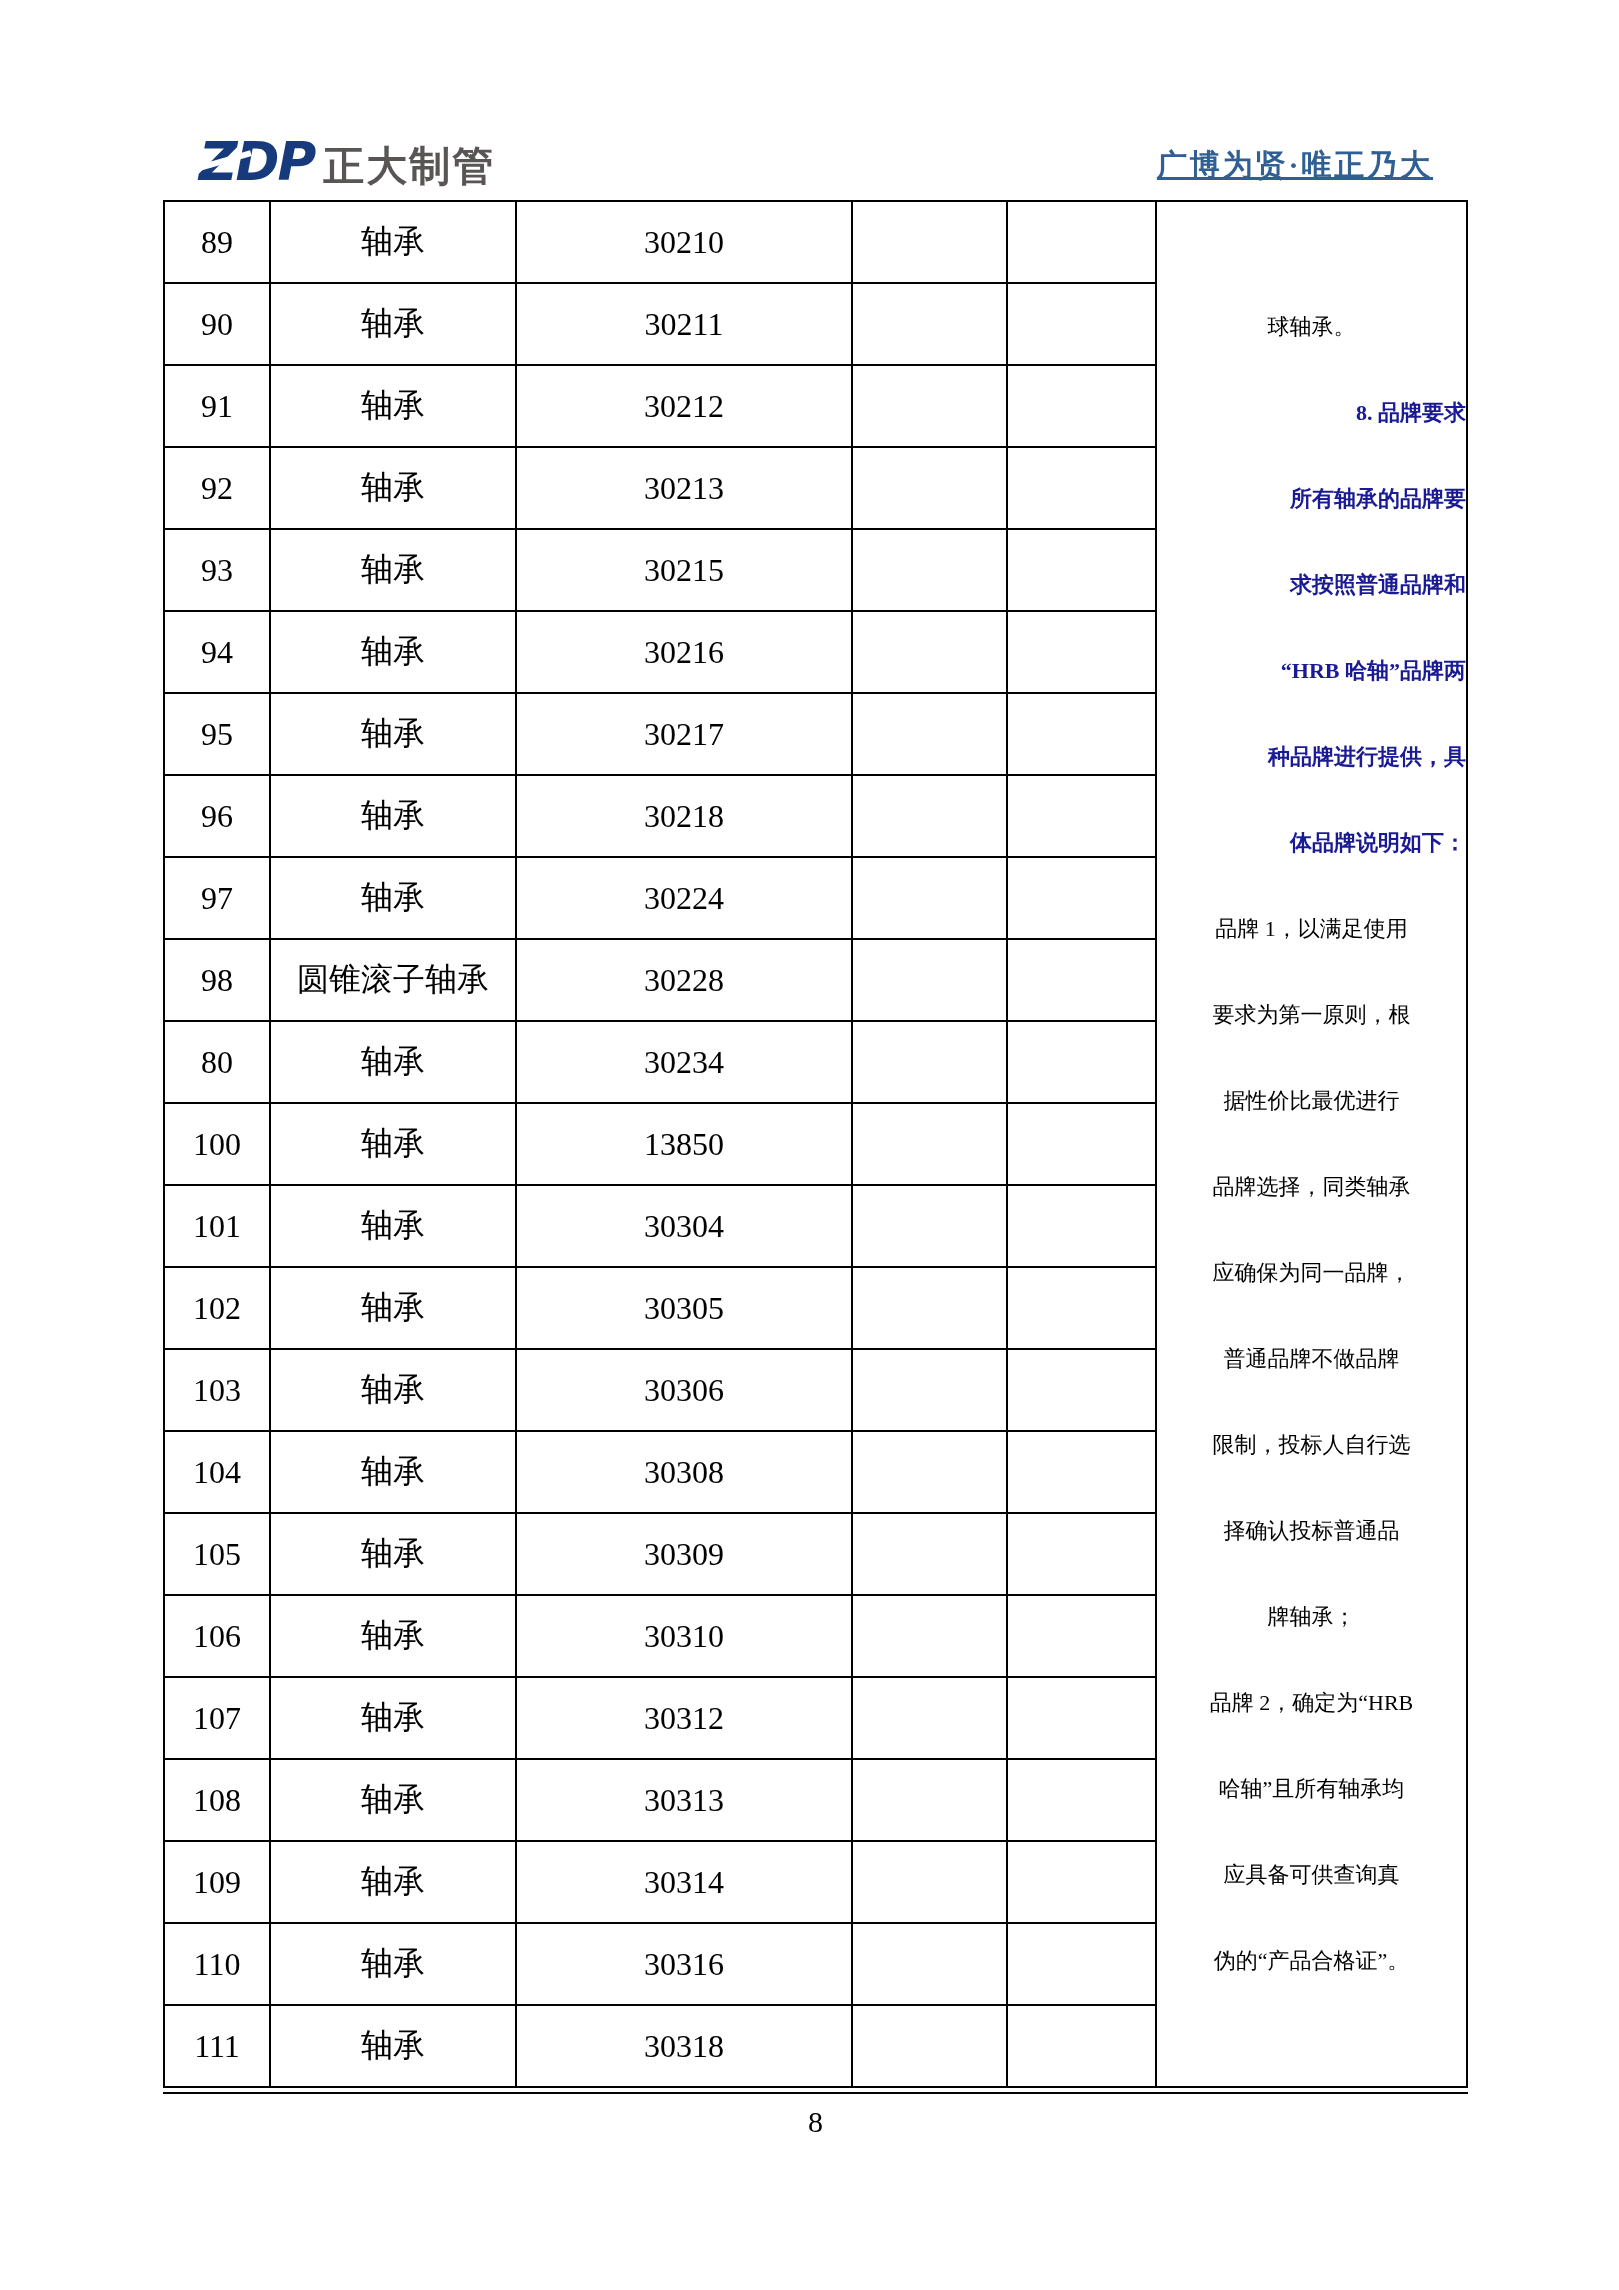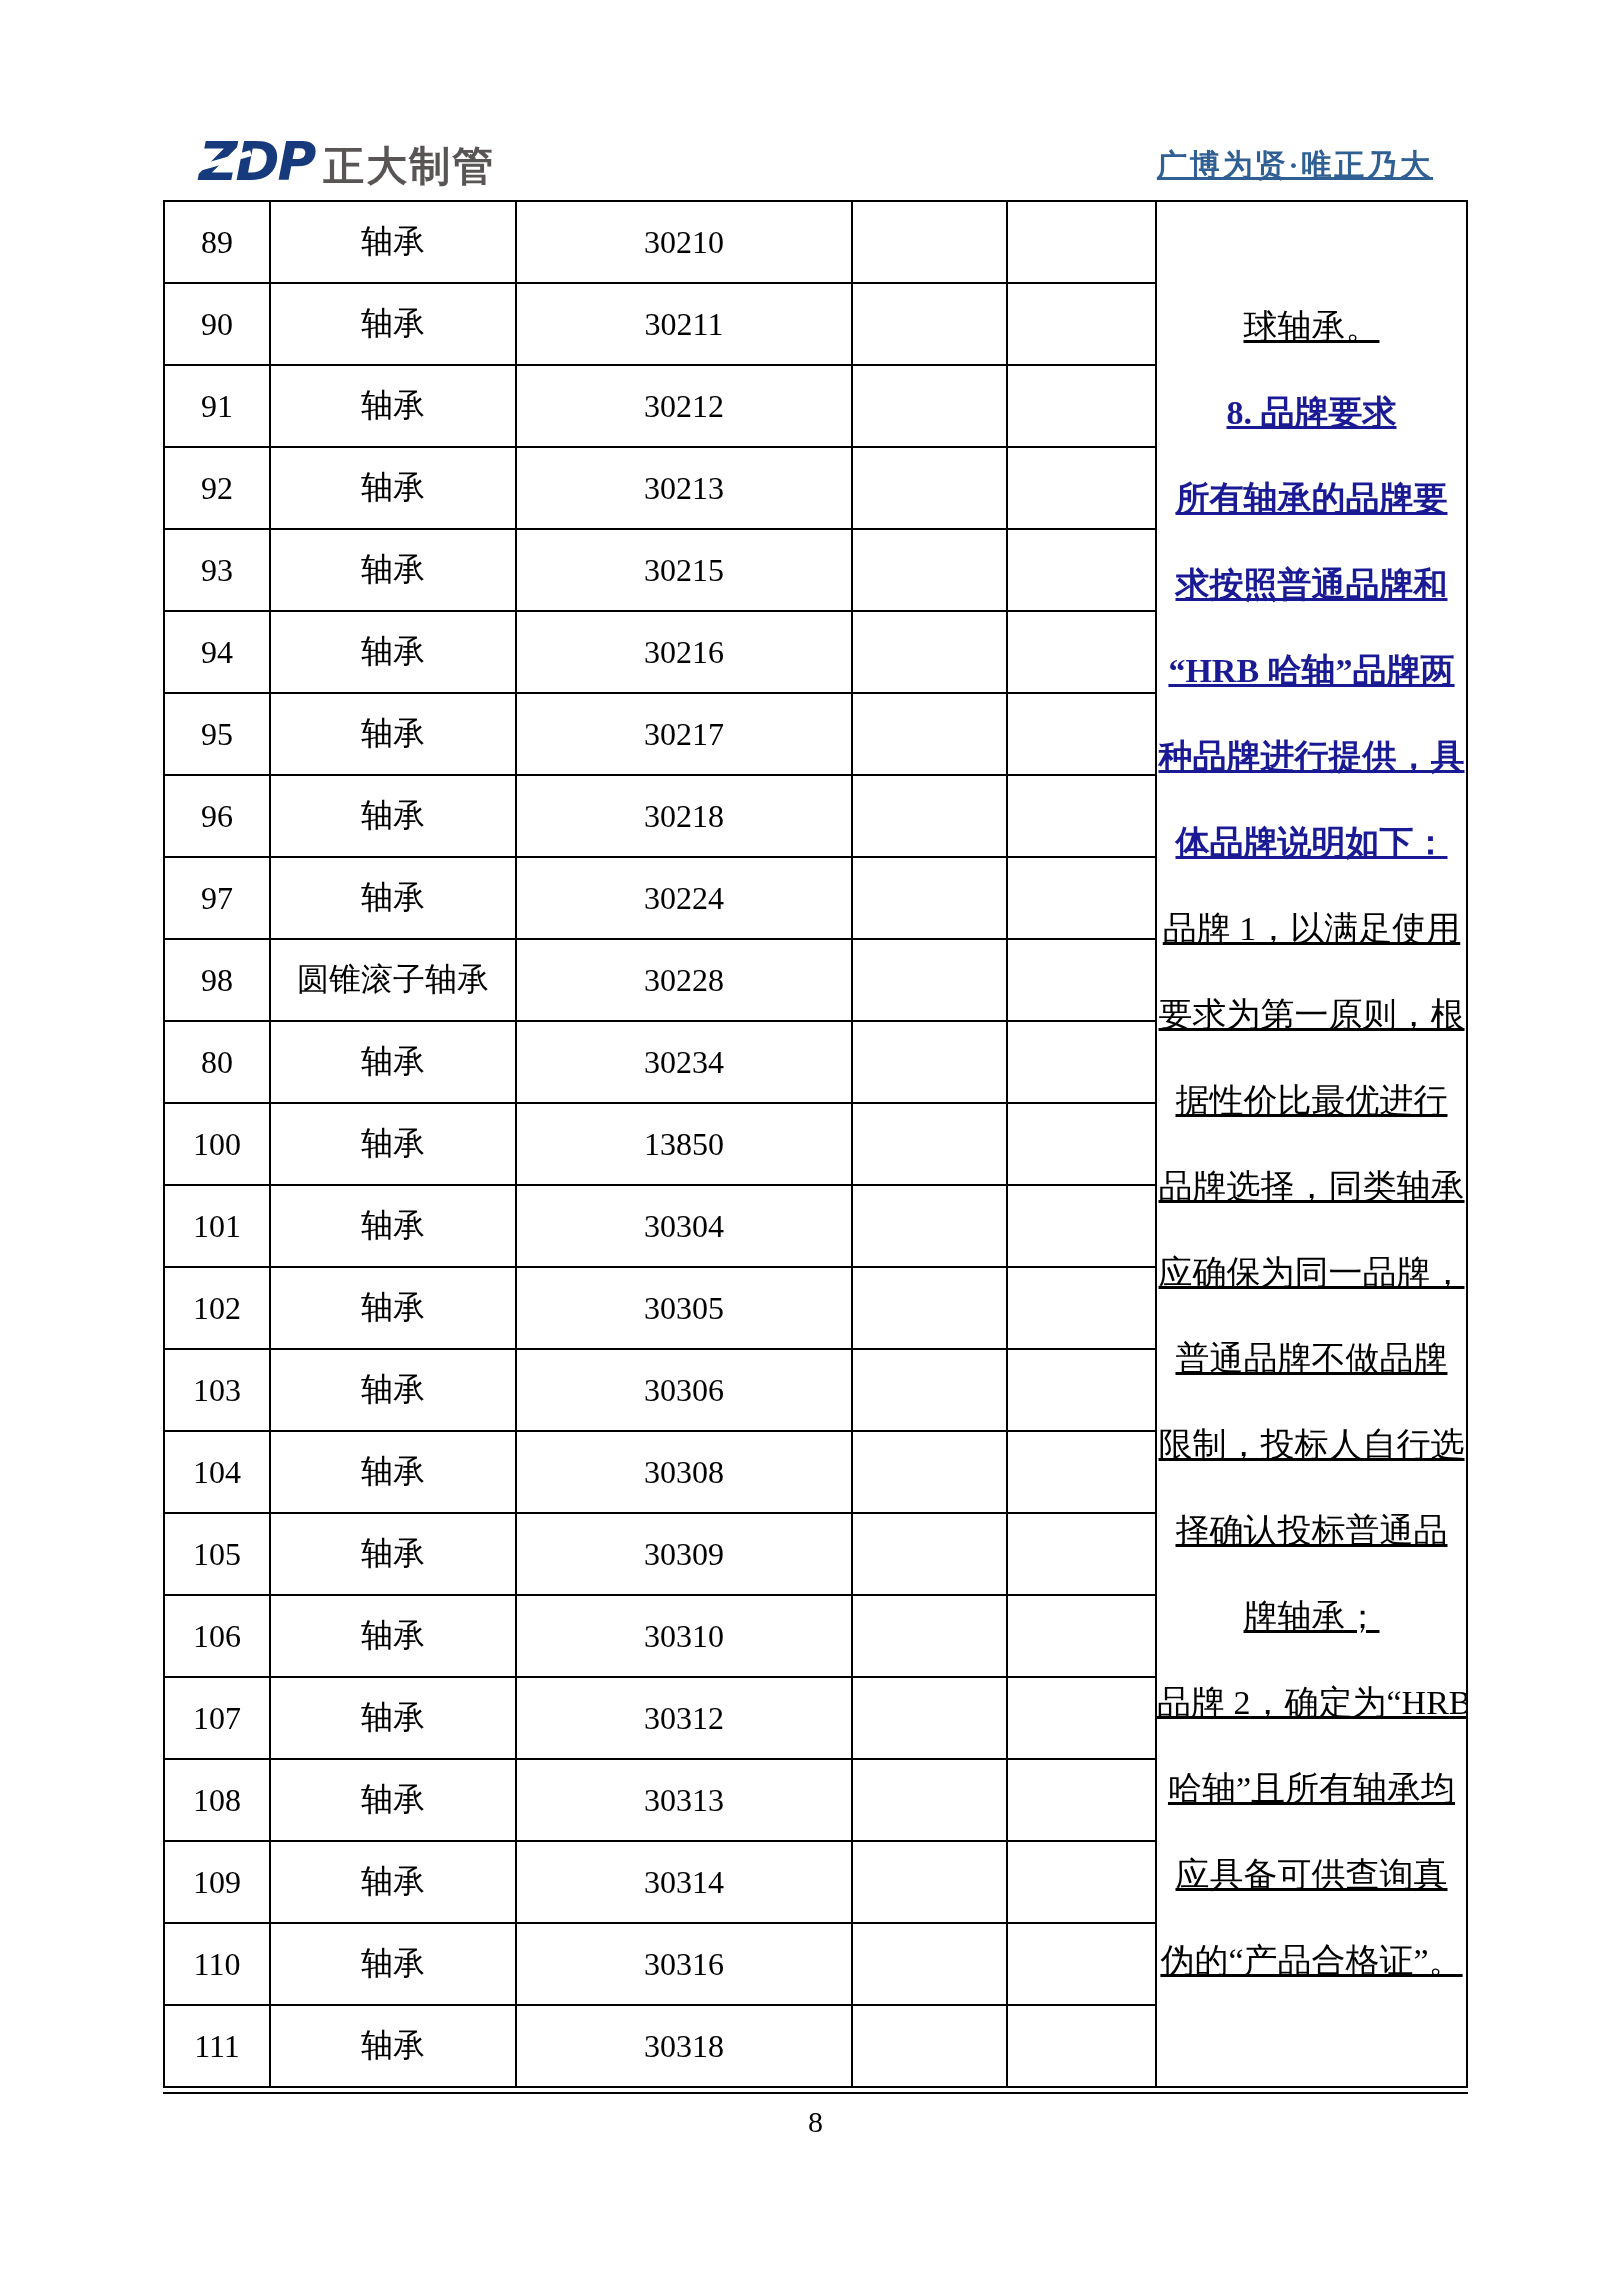--- a/index.html
+++ b/index.html
@@ -72,28 +72,28 @@
   }
   table.parts tr{height:82px;}
   td.notes-cell{
     vertical-align:top;
     text-align:left;
     padding:0 5.9px 0 15.7px;
   }
   .note-line{
     height:86px;
     line-height:86px;
-    font-size:34px;
+    font-size:22px;
     white-space:nowrap;
     color:#000;
-    text-decoration:underline;
   }
   .note-line.navy{
     color:#1a1a94;
     font-weight:bold;
+    text-align:right;
   }
   
   .page-number{
     position:absolute;left:0;top:2105px;
     width:1631px;
     text-align:center;
     font-size:30px;
     color:#000;
   }
 </style>

